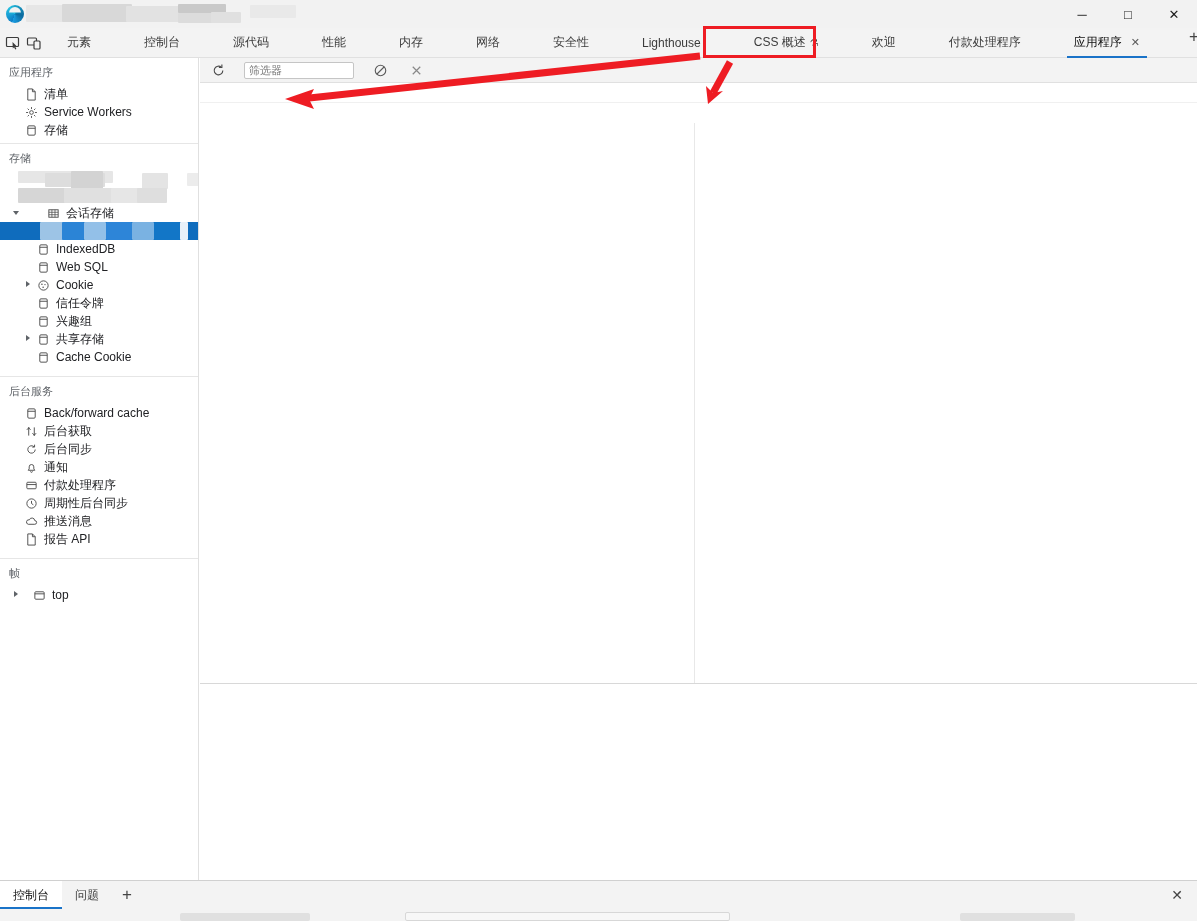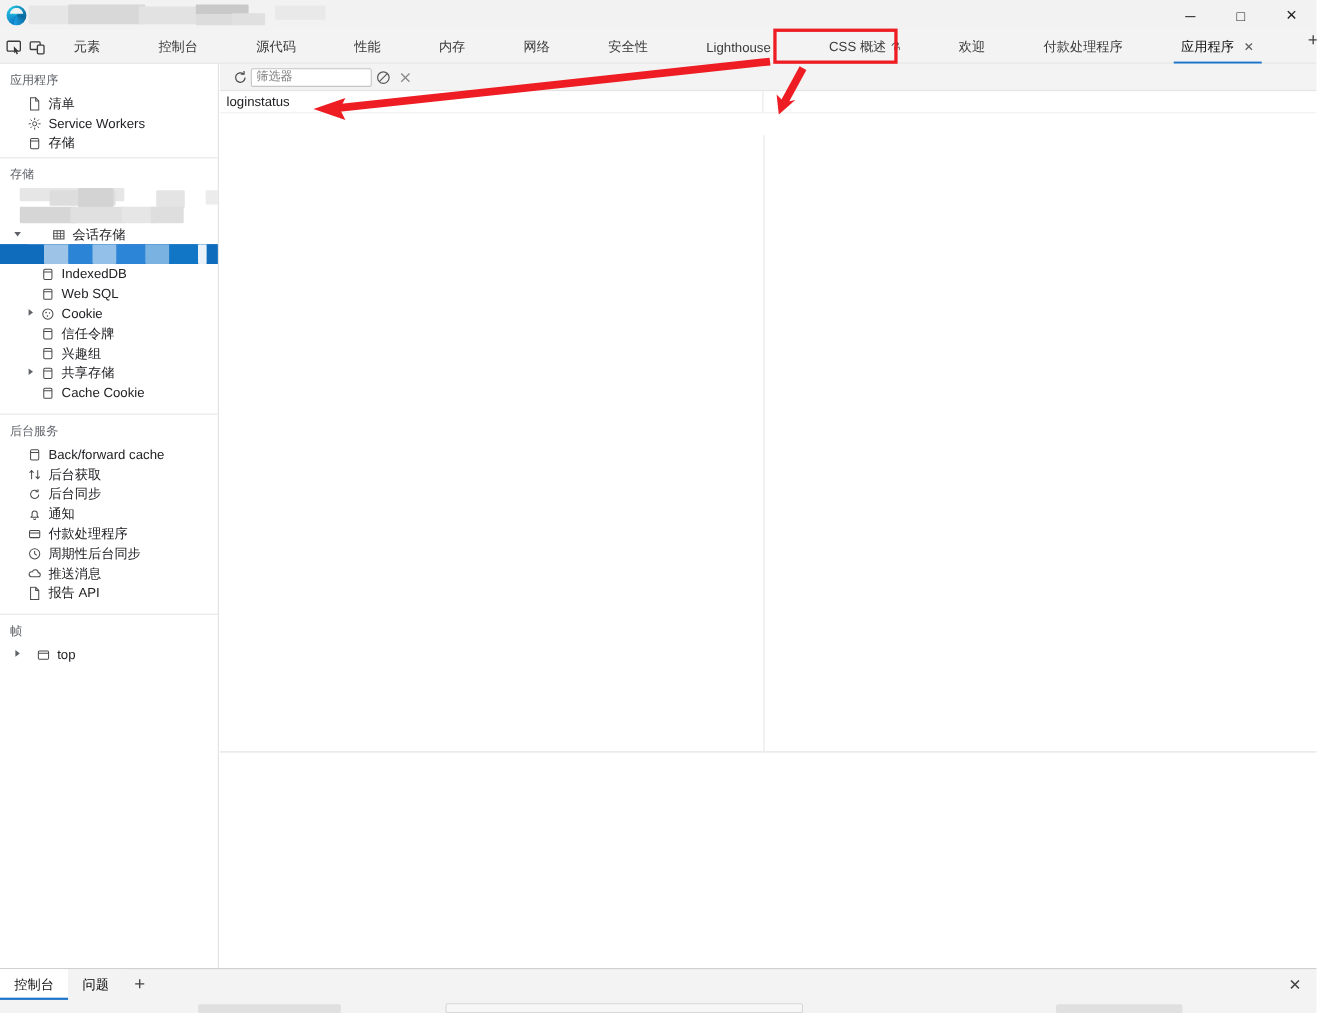--- a/index.html
+++ b/index.html
@@ -93,21 +93,21 @@
   .blurrow { position:relative; height:17px; margin-left:9px; }
   .br { position:absolute; border-radius:1px; }
 
   .selrow { height:18px; position:relative; overflow:hidden; background:#0f6cbd; }
   .selblur { position:absolute; border-radius:1px; }
 
   
   .main { position:absolute; left:200px; top:58px; width:997px; height:822px; background:#fff; }
   .storage-toolbar {
     height:25px; background:#f3f3f3; border-bottom:1px solid #e0e0e0;
-    display:flex; align-items:center; padding-left:8px; gap:0;
+    display:flex; align-items:center; padding-left:8px; gap:16px;
   }
   .tb-ico { width:20px; height:20px; display:flex; align-items:center; justify-content:center;
     color:#4a4a4a; border-radius:3px; cursor:default; }
   .filter-input {
     width:110px; height:17px; border:1px solid #c5c5c5; border-radius:2px; background:#fff;
     font-size:11px; color:#222; padding:0 4px; font-family:inherit; outline:none;
   }
   .filter-input::placeholder { color:#777; }
 
   .datatable { position:relative; height:600px; background:#fff; }
@@ -128,21 +128,21 @@
   .preview { height:195px; display:flex; align-items:center; justify-content:center;
     background:#fff; }
   .preview-text { font-size:14px; font-weight:bold; color:#6b6b6b; }
 
   
   .drawer {
     position:absolute; left:0; bottom:0; width:1197px; height:41px;
     background:#f3f3f3; border-top:1px solid #d0d0d0; display:flex; align-items:flex-start;
   }
   .drawer-tabs { display:flex; height:28px; align-items:stretch; }
-  .d-tab { display:flex; align-items:center; padding:0 13px; font-size:12px; color:#000000;
+  .d-tab { display:flex; align-items:center; padding:0 13px; font-size:12px; color:#404040;
     position:relative; cursor:default; height:28px; background:#f3f3f3; }
   .d-tab.active { background:#ffffff; color:#111; }
   .d-tab.active::after { content:""; position:absolute; left:0; right:0; bottom:0; height:2px; background:#1a73c8; }
   .d-add { font-size:17px; color:#444; padding:0 10px; line-height:28px; cursor:default; }
   .d-close { margin-left:auto; margin-right:8px; font-size:14px; color:#444; line-height:28px;
     padding:0 6px; cursor:default; }
   .drawer-blurs { position:absolute; left:0; right:0; bottom:0; height:10px; }
   .dbl { position:absolute; bottom:0; background:#e0e0e0; border-radius:2px; }
 
   
@@ -500,21 +500,20 @@
       </div>
       <div class="tb-ico">
         <svg width="15" height="15" viewBox="0 0 16 16">
             <path d="M4 4l8 8M12 4l-8 8" stroke="#888" stroke-width="1.3"></path>
           </svg>
       </div>
     </div>
 
     <div class="datatable">
       <div class="dt-row">
-        <div class="dt-cell c1">loginstatus</div>
       </div>
       <div class="dt-fill">
         <div class="vline"></div>
       </div>
     </div>
 
     <div class="hsplit"></div>
 
   </div>
 

